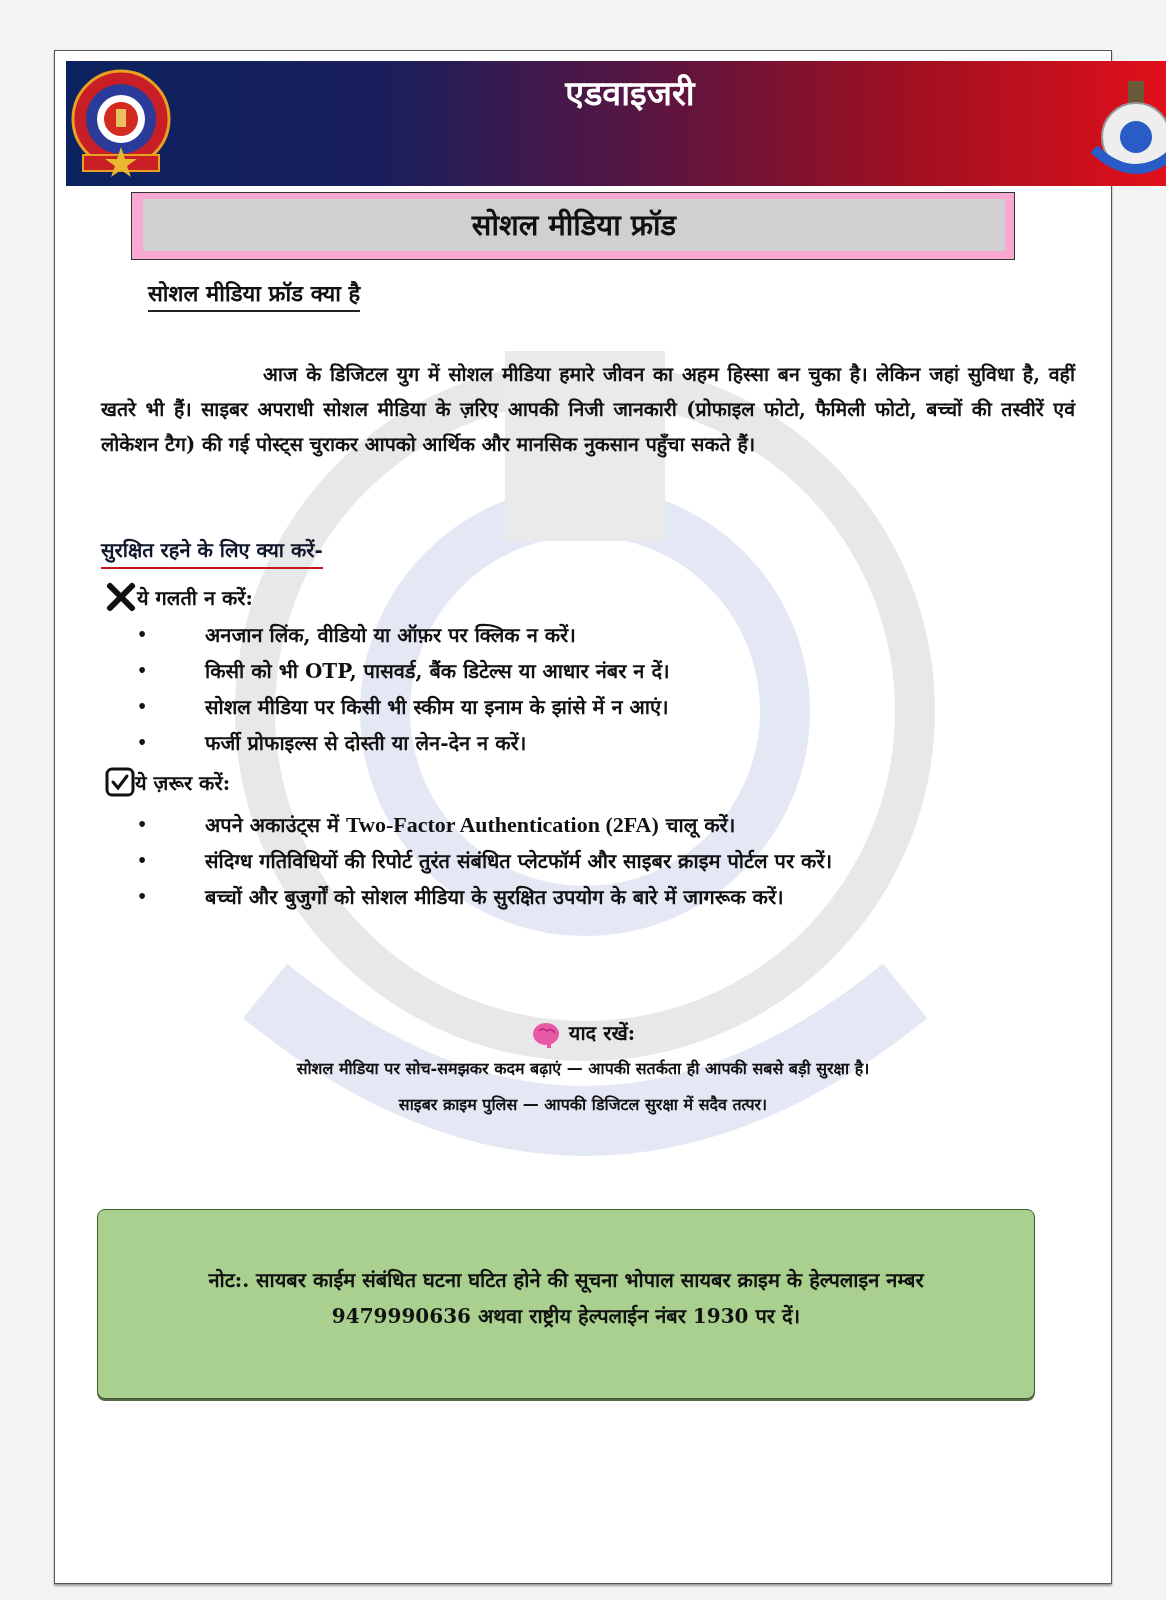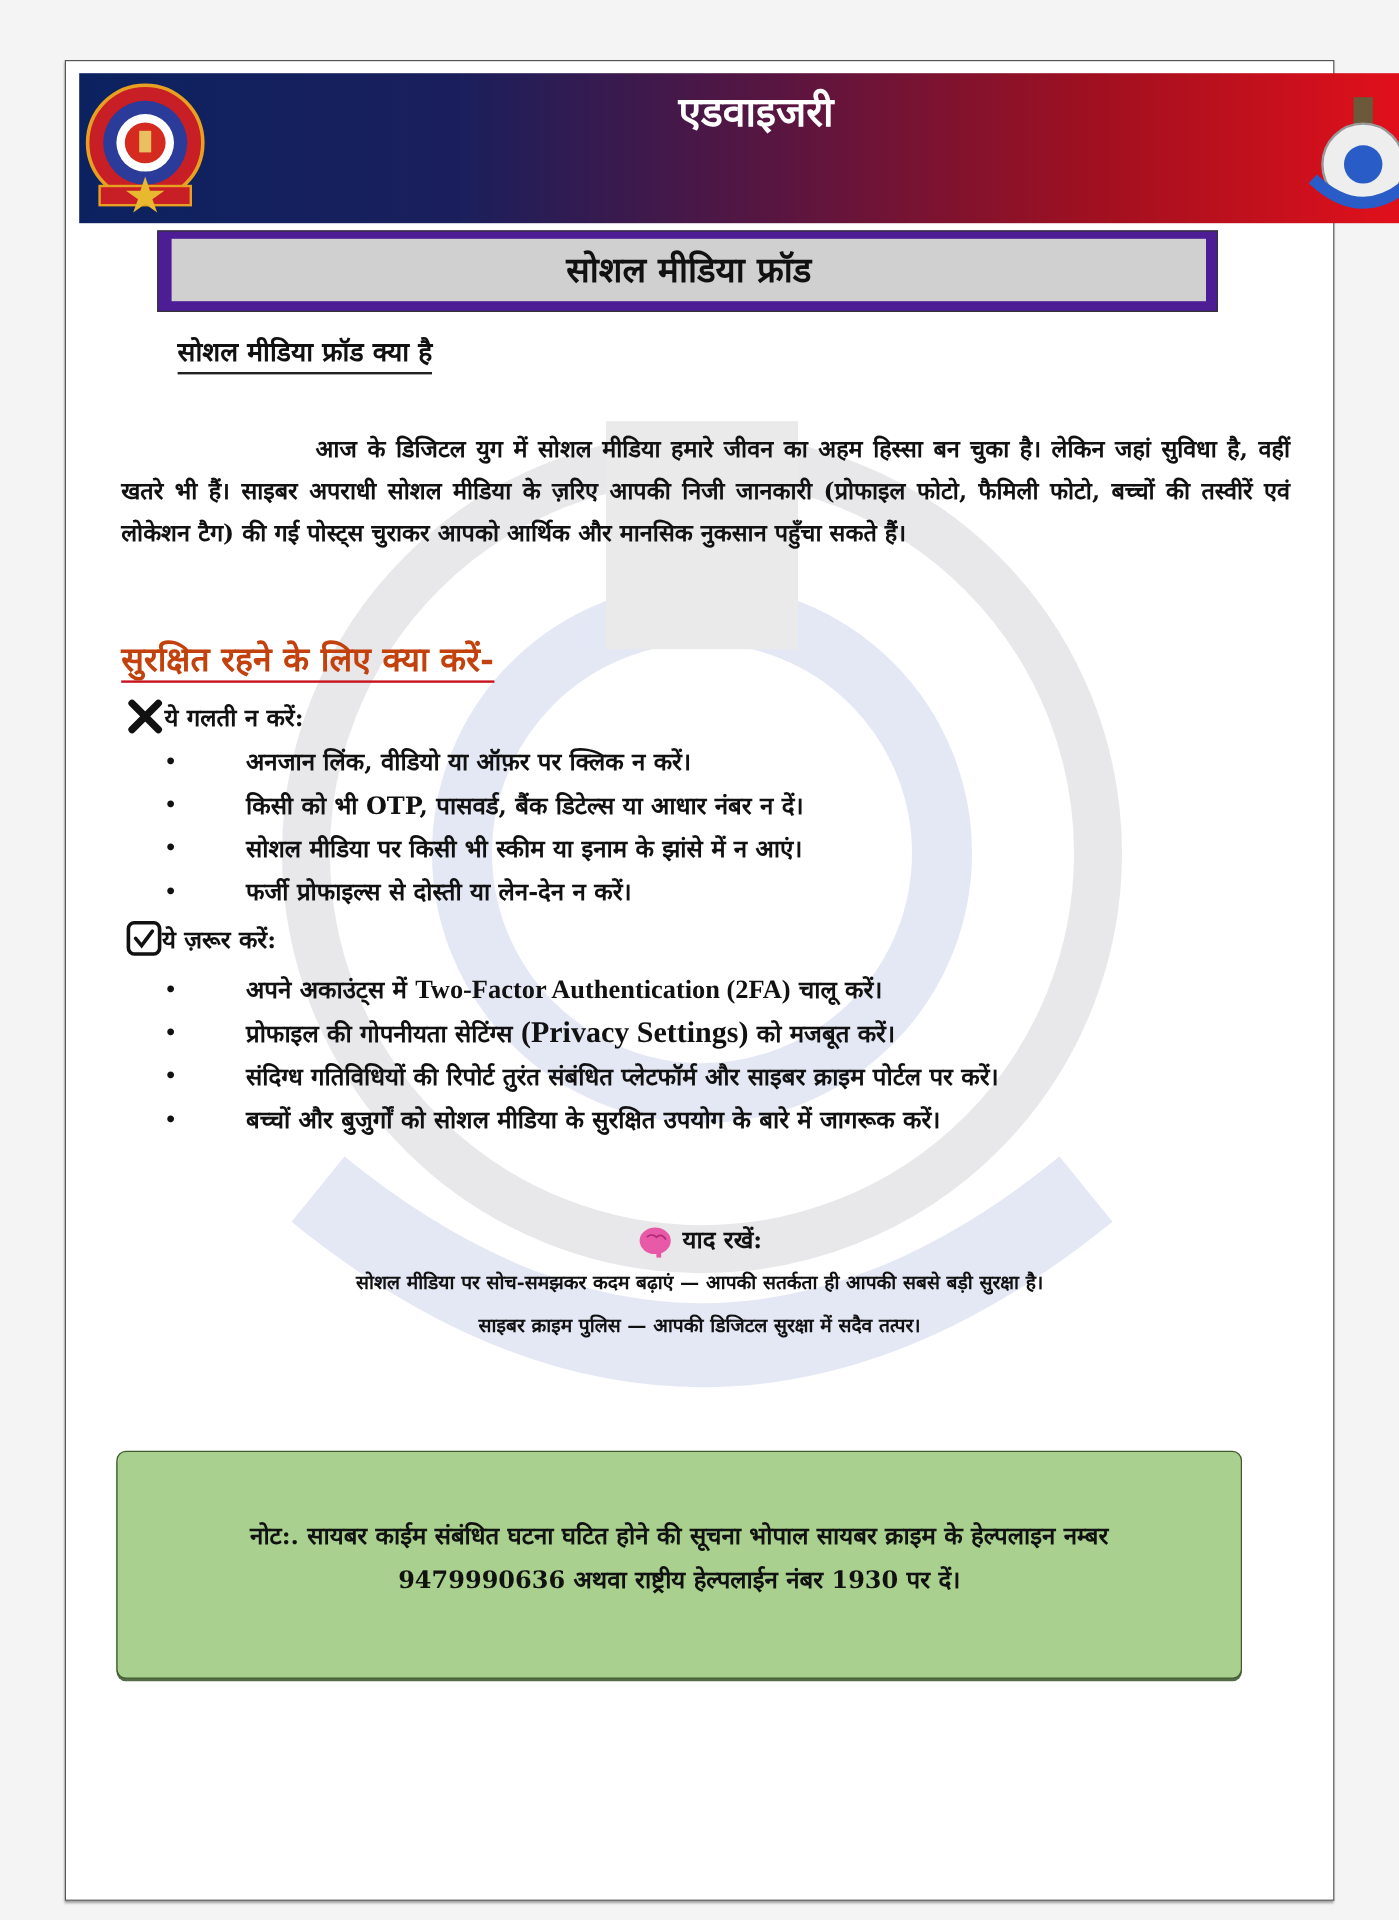--- a/index.html
+++ b/index.html
@@ -28,39 +28,39 @@
   .banner-title {
     position:absolute; left:0; right:0; top:8px; text-align:center;
     color:#fff; font-size:34px; font-weight:bold;
   }
   .banner-sub {
     position:absolute; left:0; right:0; top:70px; text-align:center;
     color:#fff; font-size:28px; font-weight:bold;
   }
   .title-box {
     position:absolute; left:76px; top:141px; width:882px; height:66px;
-    border:1.5px solid #333; background:#4c1d95;
+    border:1.5px solid #333; background:#f9a8d4;
   }
   .title-inner {
     position:absolute; left:11px; top:6px; right:9px; bottom:8px;
     background:#d0d0d0; text-align:center; font-size:29px; font-weight:bold;
     line-height:52px;
   }
   .what-heading {
     position:absolute; left:93px; top:226px; font-size:22px; font-weight:bold;
     border-bottom:2px solid #222; padding-bottom:3px;
   }
   .intro {
     position:absolute; left:46px; top:306px; width:974px;
     font-size:19.5px; font-weight:bold; line-height:35px; text-align:justify;
   }
   .intro .indent { display:inline-block; width:162px; }
   .safe-heading {
-    position:absolute; left:46px; top:482px; font-size:28px; font-weight:bold;
-    color:#c2410c; border-bottom:2px solid #c8141e; line-height:34px;
+    position:absolute; left:46px; top:482px; font-size:20px; font-weight:bold;
+    color:#0f172a; border-bottom:2px solid #c8141e; line-height:34px;
   }
   .sub-row {
     position:absolute; left:50px; display:flex; align-items:center; gap:0;
     font-size:20px; font-weight:bold;
   }
   .x-icon { width:32px; height:32px; }
   .check-icon { width:30px; height:30px; }
   ul.list {
     position:absolute; left:46px; margin:0; padding:0; list-style:none;
     font-size:20px; font-weight:bold;
@@ -144,21 +144,20 @@
 
   <div class="sub-row" style="top:716px;">
     <svg class="check-icon" viewBox="0 0 30 30">
       <rect x="2" y="2" width="26" height="26" rx="5" fill="none" stroke="#111" stroke-width="3"></rect>
       <path d="M8 15 L13 21 L22 9" fill="none" stroke="#111" stroke-width="3" stroke-linecap="round"></path>
     </svg>
     <span>ये ज़रूर करें:</span>
   </div>
   <ul class="list" style="top:756px;">
     <li><span>अपने अकाउंट्स में </span><span class="latin">Two-Factor Authentication (2FA)</span><span> चालू करें।</span></li>
-    <li><span>प्रोफाइल की गोपनीयता सेटिंग्स </span><span class="latin" style="font-size:25px">(Privacy Settings)</span><span> को मजबूत करें।</span></li>
     <li><span>संदिग्ध गतिविधियों की रिपोर्ट तुरंत संबंधित प्लेटफॉर्म और साइबर क्राइम पोर्टल पर करें।</span></li>
     <li><span>बच्चों और बुजुर्गों को सोशल मीडिया के सुरक्षित उपयोग के बारे में जागरूक करें।</span></li>
   </ul>
 
   <div class="remember-row">
     <svg class="brain-icon" viewBox="0 0 30 28">
       <ellipse cx="15" cy="13" rx="13" ry="11" fill="#e85aa8"></ellipse>
       <path d="M8 10 Q12 6 16 10 Q20 6 24 12" fill="none" stroke="#b02a78" stroke-width="1.5"></path>
       <rect x="16" y="20" width="4" height="7" fill="#e85aa8"></rect>
     </svg><span>याद रखें:</span>

